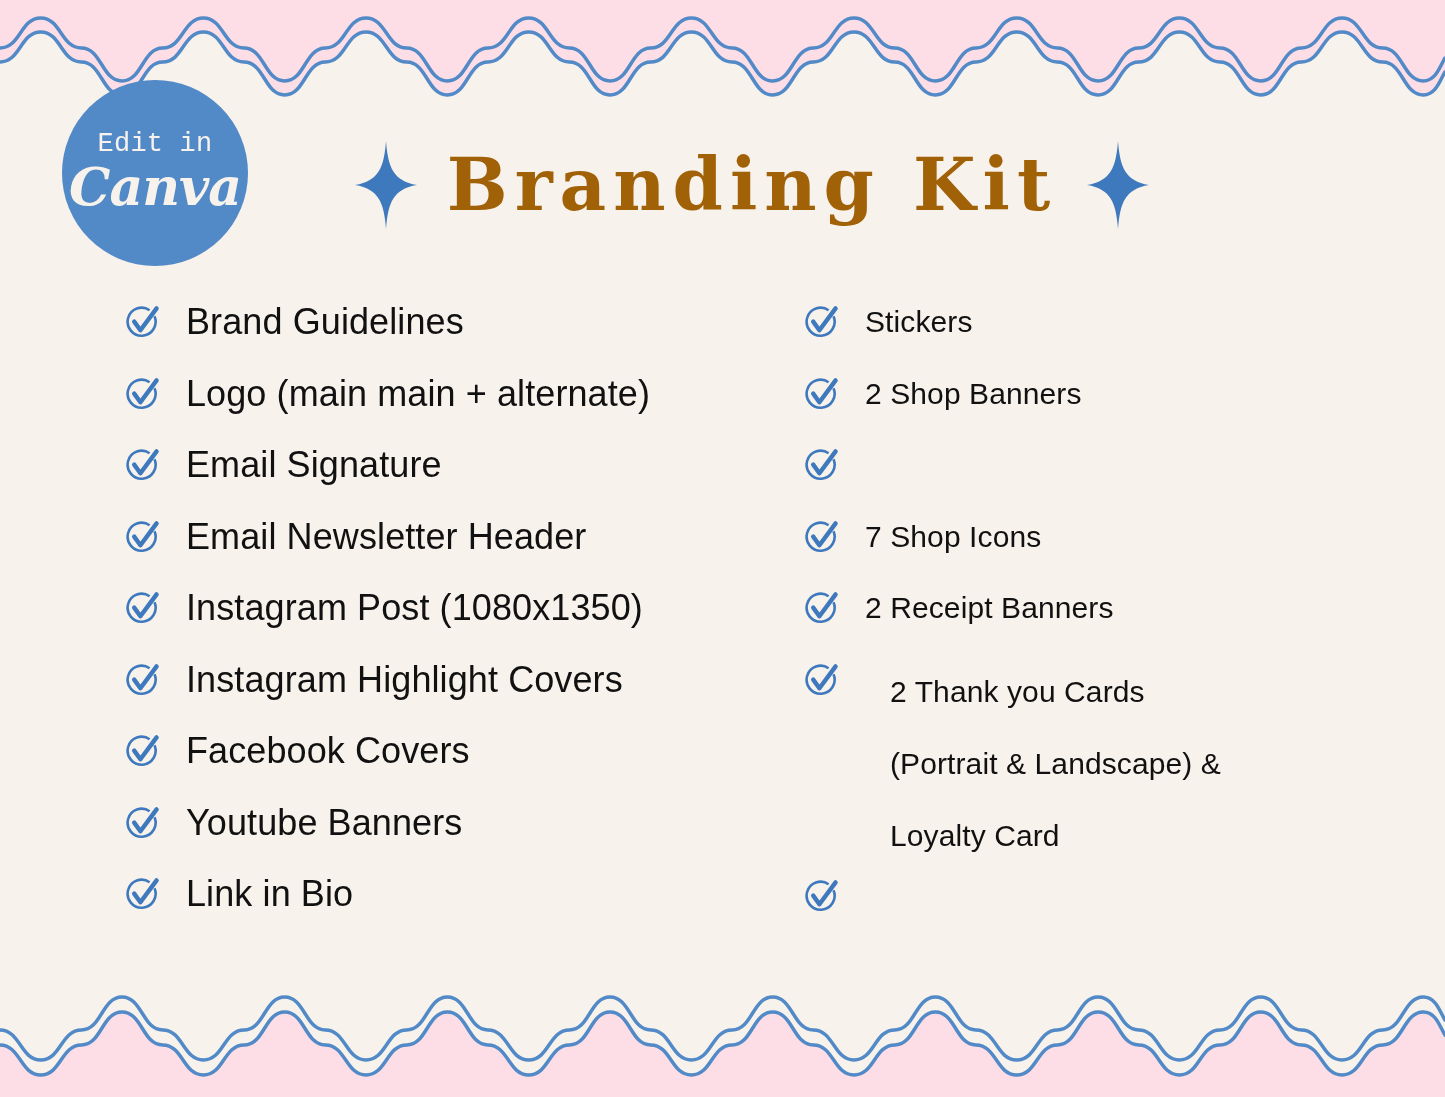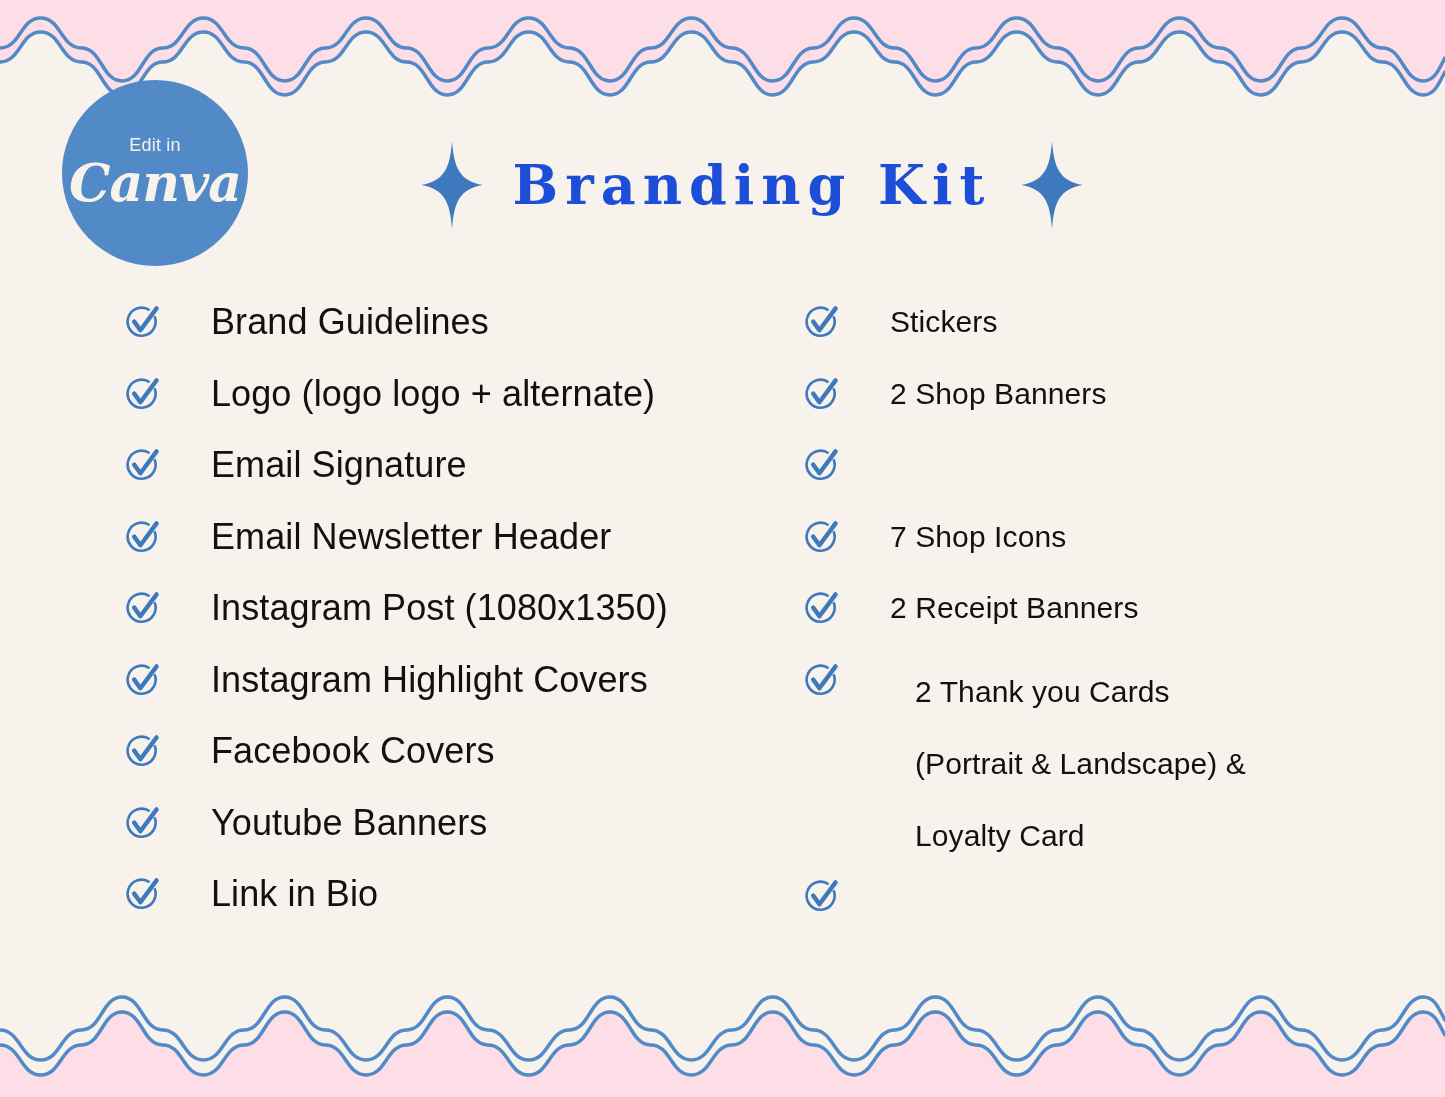--- a/index.html
+++ b/index.html
@@ -50,22 +50,22 @@
     border-radius: 50%;
     background: #5289C7;
     display: flex;
     flex-direction: column;
     align-items: center;
     justify-content: center;
     z-index: 6;
   }
   .canva-edit {
     color: #F8F2EC;
-    font-family: Liberation Sans, sans-serif;
-    font-size: 18px;
+    font-family: Liberation Mono, monospace;
+    font-size: 27px;
     line-height: 1;
     letter-spacing: 0.2px;
     margin-bottom: 2px;
   }
   .canva-word {
     color: #F8F2EC;
     font-family: "DejaVu Serif", serif;
     font-style: italic;
     font-weight: bold;
     font-size: 52px;
@@ -82,23 +82,23 @@
     height: 110px;
     display: flex;
     align-items: center;
     justify-content: center;
     gap: 30px;
     z-index: 5;
   }
   .title-text {
     font-family: "DejaVu Serif", serif;
     font-weight: bold;
-    font-size: 54px;
+    font-size: 72px;
     line-height: 1;
-    color: #1d4ed8;
+    color: #a16207;
     letter-spacing: 7px;
     white-space: nowrap;
   }
   .sparkle {
     flex: 0 0 auto;
     display: block;
   }
 
   
   .columns {
@@ -118,21 +118,20 @@
   }
   .col-right {
     width: 655px;
     padding-left: 15px;
   }
 
   .li {
     display: flex;
     align-items: flex-start;
     margin-bottom: 0;
-    gap: 25px;
   }
   .col-left .li { height: 71.5px; }
   .col-right .li { height: 71.5px; }
   .col-right .li.tall { height: auto; }
 
   .check-wrap {
     flex: 0 0 auto;
     width: 34px;
     height: 34px;
     margin-top: 7px;
@@ -264,21 +263,21 @@
       </div>
       <div class="li">
         <span class="check-wrap">
           <svg width="34" height="34" viewBox="0 0 34 34">
               <g fill="none" stroke="#3E79BE" stroke-width="2.6">
                 <path d="M28.5 11.2 A14 14 0 1 1 23.6 5.2"></path>
                 <path d="M8.2 16.6 L14.4 25.2 L30.6 3.4" stroke-width="4.4" stroke-linecap="round" stroke-linejoin="round"></path>
               </g>
             </svg>
         </span>
-        <span class="li-label">Logo (logo logo + alternate)</span>
+        <span class="li-label">Logo (main main + alternate)</span>
       </div>
       <div class="li">
         <span class="check-wrap">
           <svg width="34" height="34" viewBox="0 0 34 34">
               <g fill="none" stroke="#3E79BE" stroke-width="2.6">
                 <path d="M28.5 11.2 A14 14 0 1 1 23.6 5.2"></path>
                 <path d="M8.2 16.6 L14.4 25.2 L30.6 3.4" stroke-width="4.4" stroke-linecap="round" stroke-linejoin="round"></path>
               </g>
             </svg>
         </span>

